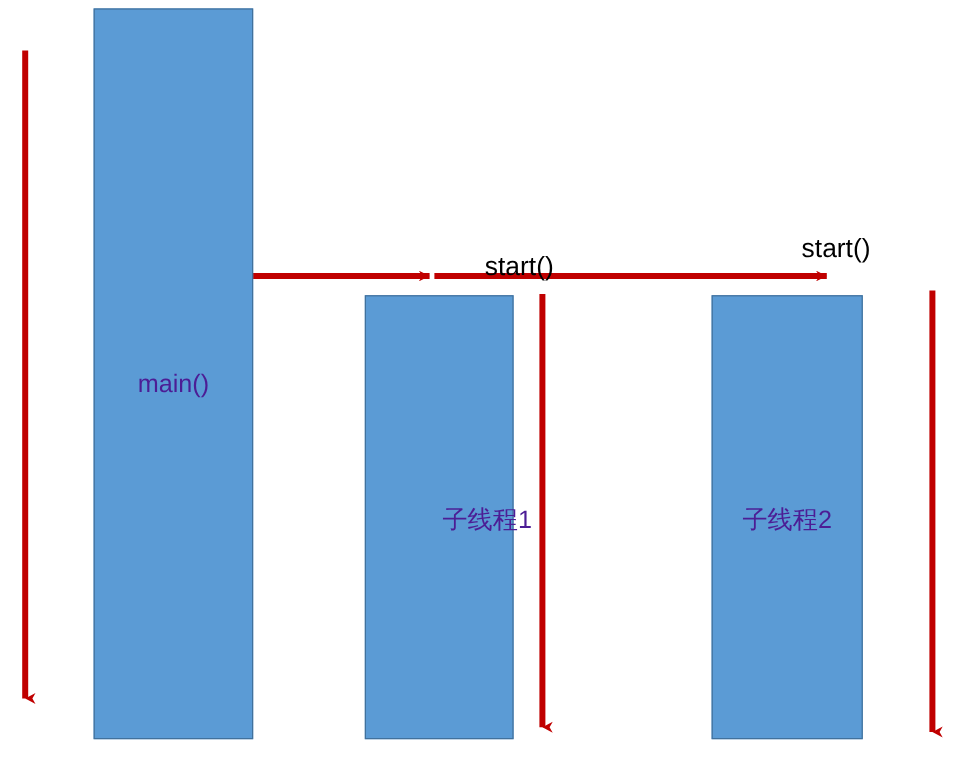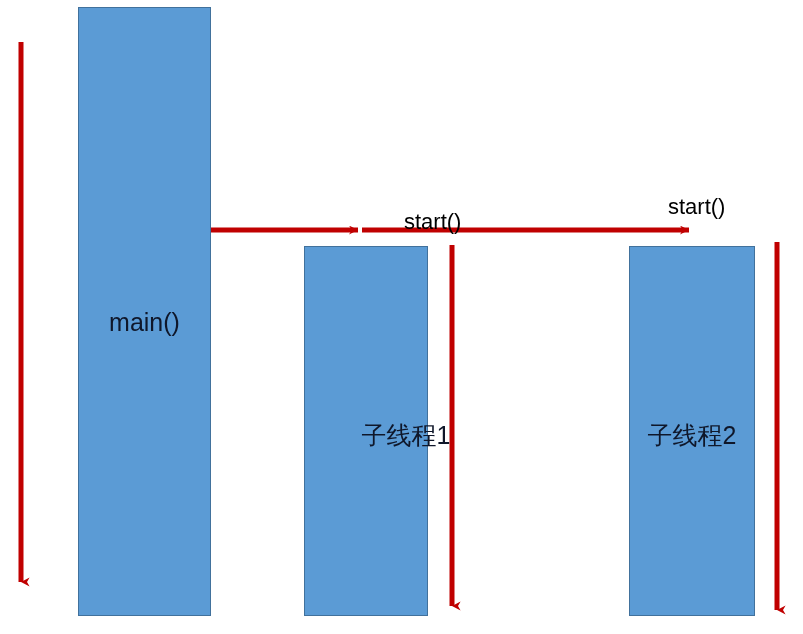--- a/index.html
+++ b/index.html
@@ -19,22 +19,22 @@
     overflow: hidden;
   }
   .lifeline-bar {
     position: absolute;
     box-sizing: border-box;
     background: #5b9bd5;
     border: 1px solid #41719c;
   }
   .bar-label {
     position: absolute;
-    color: #0f172a;
-    font-size: 25px;
+    color: #4c1d95;
+    font-size: 21px;
     line-height: 1;
     white-space: nowrap;
     text-align: center;
     width: 100%;
     left: 0;
   }
   .edge-label {
     position: absolute;
     color: #000000;
     font-size: 22px;
@@ -79,21 +79,21 @@
   </svg>
 
   <div class="lifeline-bar" style="left:78px; top:7px; width:133px; height:609px;">
     <span class="bar-label" style="top:302px;">main()</span>
   </div>
 
   <div class="lifeline-bar" style="left:304px; top:246px; width:124px; height:370px;">
     <span class="bar-label" style="top:176px;padding-left:40px;">子线程1</span>
   </div>
 
-  <div class="lifeline-bar" style="left:629px; top:246px; width:126px; height:370px;">
+  <div class="lifeline-bar" style="left:593px; top:246px; width:126px; height:370px;">
     <span class="bar-label" style="top:176px;">子线程2</span>
   </div>
 
   <span class="edge-label" style="left:404px; top:211px;">start()</span>
 
   <span class="edge-label" style="left:668px; top:196px;">start()</span>
 
 </div>
 
 </body></html>

